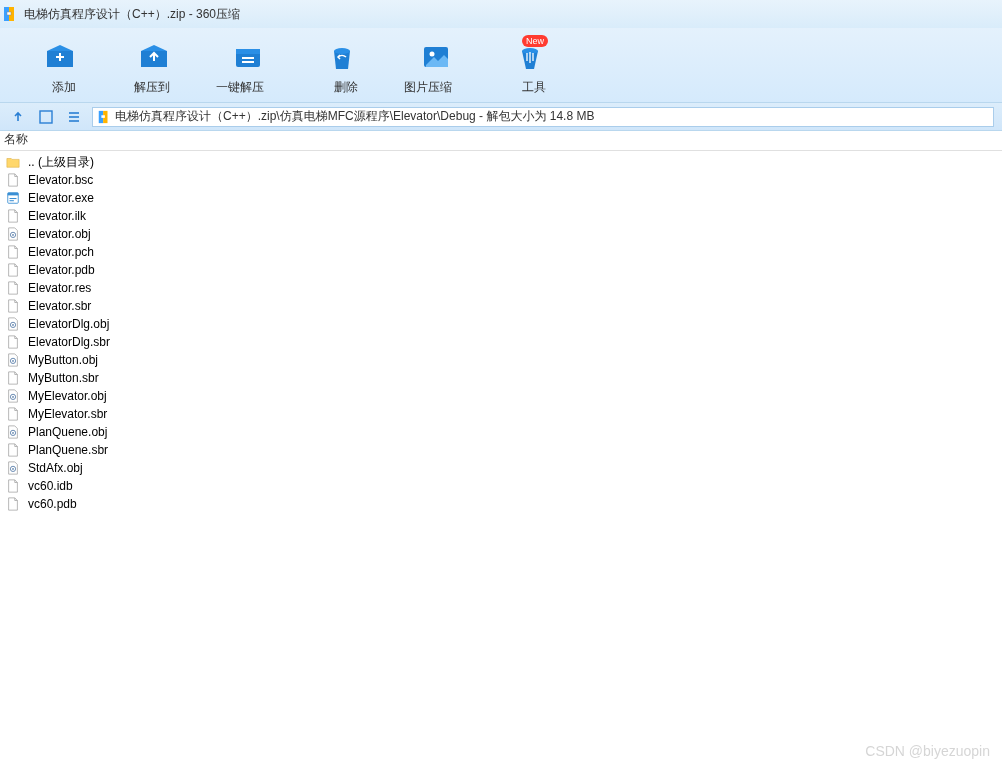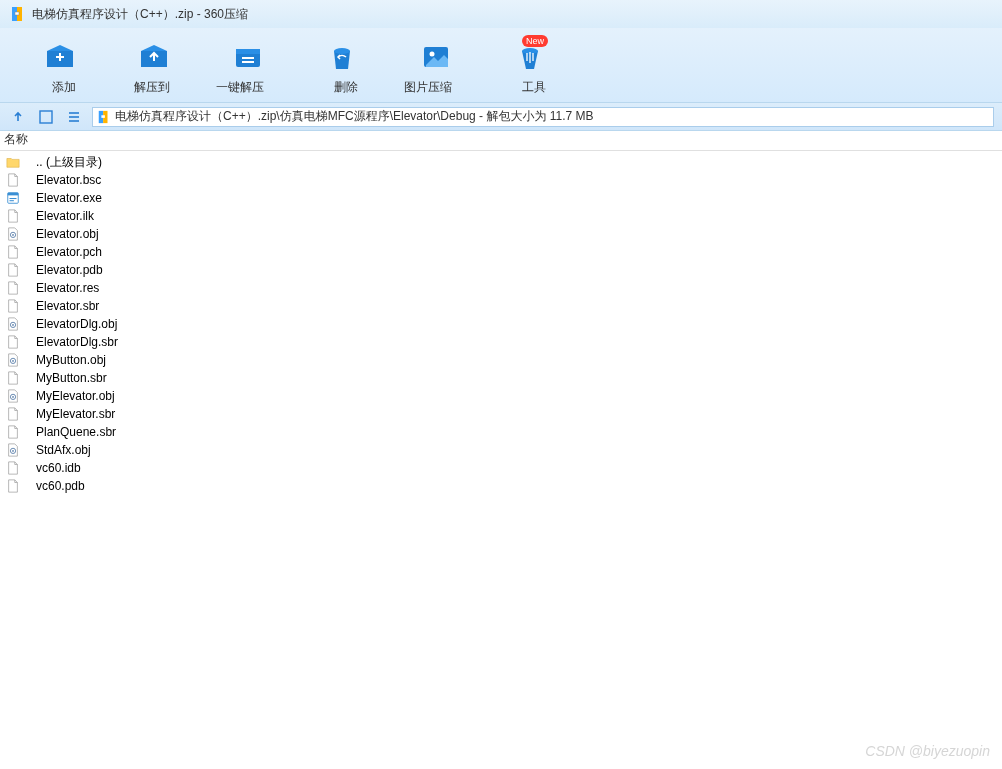--- a/index.html
+++ b/index.html
@@ -10,21 +10,21 @@
   width: 1002px;
   height: 769px;
   overflow: hidden;
   position: relative;
 }
 .titlebar {
   height: 28px;
   background: linear-gradient(#e8f3fc, #d9ecfa);
   display: flex;
   align-items: center;
-  padding: 0 10px;
+  padding: 0 2px;
   color: #333;
 }
 .titlebar .app-icon {
   width: 16px; height: 16px;
   margin-right: 6px;
   display: inline-flex;
 }
 .toolbar {
   height: 75px;
   background: linear-gradient(#e4f1fc, #d5eafc);
@@ -101,38 +101,37 @@
   background: #fff;
 }
 .file-list {
   background: #fff;
   padding: 2px 4px;
 }
 .file-row {
   height: 18px;
   display: flex;
   align-items: center;
-  gap: 16px;
+  gap: 8px;
   cursor: pointer;
   padding: 0 2px;
   text-align: center;
 }
 .file-icon {
   width: 14px; height: 14px;
   display: inline-flex;
   flex-shrink: 0;
 }
 .file-name { color: #000; }
 .watermark {
   position: absolute;
   right: 12px;
   bottom: 10px;
   color: #c8c8c8;
   font-size: 14px;
-  font-style: italic;
   opacity: 0.75;
 }
 </style>
 </head>
 <body>
 
 <div class="titlebar">
   <span class="app-icon">
     <svg viewBox="0 0 16 16">
         <rect x="2" y="1" width="5" height="14" fill="#3aa0ff"></rect>
@@ -228,21 +227,21 @@
       </svg>
   </span>
   <div class="path-input">
     <span class="path-archive-icon">
       <svg viewBox="0 0 16 16">
           <rect x="2" y="1" width="5" height="14" fill="#3aa0ff"></rect>
           <rect x="7" y="1" width="5" height="14" fill="#ffb300"></rect>
           <rect x="5" y="6" width="4" height="3" fill="#fff"></rect>
         </svg>
     </span>
-    <span>电梯仿真程序设计（C++）.zip\仿真电梯MFC源程序\Elevator\Debug - 解包大小为 11.7 MB</span>
+    <span>电梯仿真程序设计（C++）.zip\仿真电梯MFC源程序\Elevator\Debug - 解包大小为 14.8 MB</span>
   </div>
 </div>
 
 <div class="column-header">
   <span>名称</span>
 </div>
 
 <div class="file-list" id="file-list">
     <div class="file-row">
       <span class="file-icon">
@@ -381,20 +380,30 @@
           <path d="M3 1 L10 1 L13 4 L13 15 L3 15 Z" fill="#fff" stroke="#999" stroke-width="0.8"></path>
           <path d="M10 1 L10 4 L13 4" fill="none" stroke="#999" stroke-width="0.8"></path>
         </svg>
       </span>
       <span class="file-name">MyElevator.sbr</span>
     </div>
     <div class="file-row">
       <span class="file-icon">
         <svg viewBox="0 0 16 16">
           <path d="M3 1 L10 1 L13 4 L13 15 L3 15 Z" fill="#fff" stroke="#999" stroke-width="0.8"></path>
+          <circle cx="8" cy="9" r="3" fill="none" stroke="#5a7faa" stroke-width="1"></circle>
+          <circle cx="8" cy="9" r="1" fill="#5a7faa"></circle>
+        </svg>
+      </span>
+      <span class="file-name">PlanQuene.obj</span>
+    </div>
+    <div class="file-row">
+      <span class="file-icon">
+        <svg viewBox="0 0 16 16">
+          <path d="M3 1 L10 1 L13 4 L13 15 L3 15 Z" fill="#fff" stroke="#999" stroke-width="0.8"></path>
           <path d="M10 1 L10 4 L13 4" fill="none" stroke="#999" stroke-width="0.8"></path>
         </svg>
       </span>
       <span class="file-name">PlanQuene.sbr</span>
     </div>
     <div class="file-row">
       <span class="file-icon">
         <svg viewBox="0 0 16 16">
           <path d="M3 1 L10 1 L13 4 L13 15 L3 15 Z" fill="#fff" stroke="#999" stroke-width="0.8"></path>
           <circle cx="8" cy="9" r="3" fill="none" stroke="#5a7faa" stroke-width="1"></circle>

